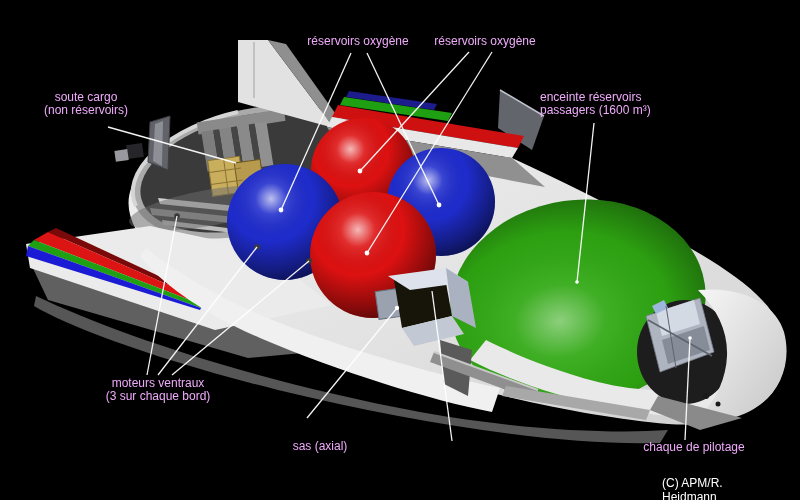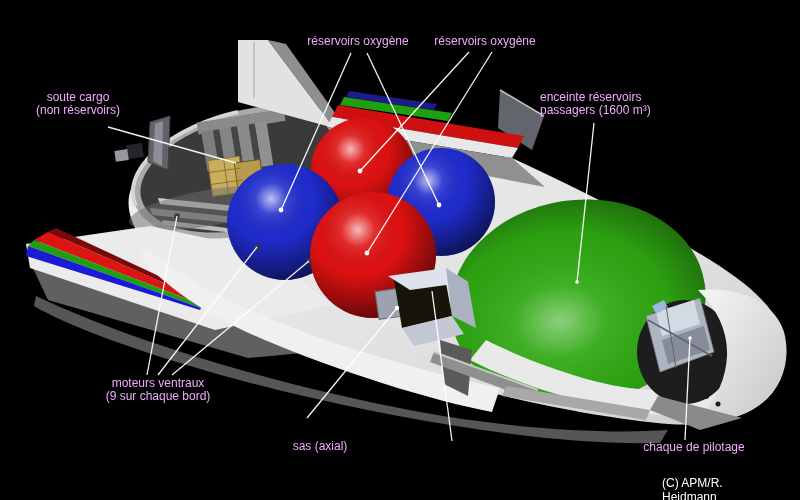--- a/index.html
+++ b/index.html
@@ -206,41 +206,41 @@
     <circle cx="281" cy="210" r="2.4"></circle>
     <circle cx="439" cy="205" r="2.4"></circle>
     <circle cx="360" cy="171" r="2.4"></circle>
     <circle cx="367" cy="253" r="2.4"></circle>
     <circle cx="577" cy="282" r="1.8"></circle>
     <circle cx="397" cy="308" r="2.2"></circle>
     <circle cx="690" cy="338" r="1.8"></circle>
   </g>
 </svg>
 
-  <div class="lbl center" style="left:78px;top:91px">
+  <div class="lbl center" style="left:86px;top:91px">
     <div>soute cargo</div>
     <div>(non réservoirs)</div>
   </div>
 
   <div class="lbl center" style="left:358px;top:35px">
     <div>réservoirs oxygène</div>
   </div>
 
   <div class="lbl center" style="left:485px;top:35px">
     <div>réservoirs oxygène</div>
   </div>
 
   <div class="lbl" style="left:540px;top:91px">
     <div>enceinte réservoirs</div>
     <div>passagers (1600 m³)</div>
   </div>
 
   <div class="lbl center" style="left:158px;top:377px">
     <div>moteurs ventraux</div>
-    <div>(9 sur chaque bord)</div>
+    <div>(3 sur chaque bord)</div>
   </div>
 
   <div class="lbl center" style="left:320px;top:440px">
     <div>sas (axial)</div>
   </div>
 
 
   <div class="lbl center" style="left:694px;top:441px">
     <div>chaque de pilotage</div>
   </div>

